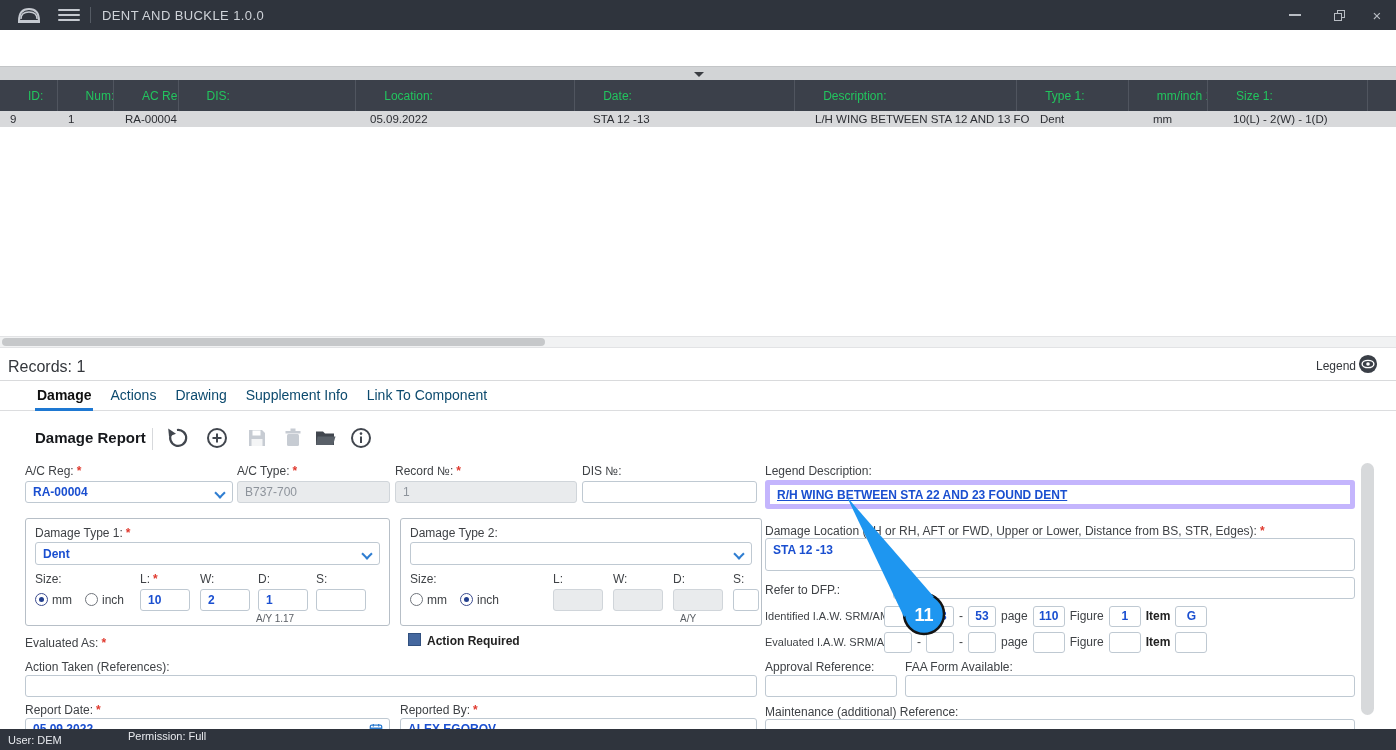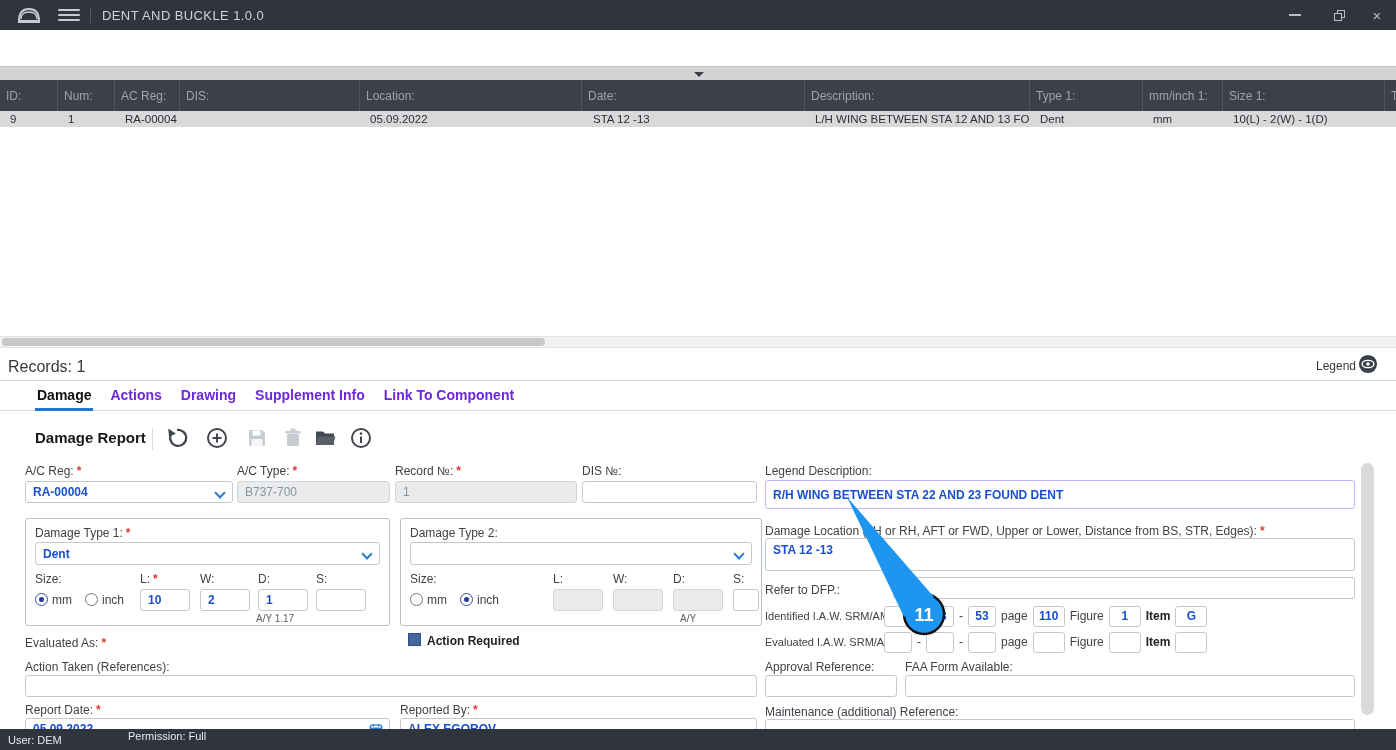--- a/index.html
+++ b/index.html
@@ -32,46 +32,46 @@
   .tg.right .knob{right:-1px;}
   .combo{height:22px;background:#fff;border:1px solid #b9c3cc;border-radius:3px;font-size:12px;color:#26292e;
          display:flex;align-items:center;padding:0 20px 0 8px;box-sizing:border-box;cursor:pointer;}
   .chev{position:absolute;right:8px;top:7px;width:6px;height:6px;border-right:2px solid #2e7dd1;border-bottom:2px solid #2e7dd1;transform:rotate(45deg);}
   .close-x{top:42px;font-size:16px;color:#6a6e74;cursor:pointer;line-height:14px;}
   
   .strip{left:0;top:66px;width:1396px;height:14px;background:#d2d4d6;border-top:1px solid #c3c5c7;box-sizing:border-box;}
   .strip .tri{position:absolute;left:694px;top:5px;width:0;height:0;border-left:5px solid transparent;border-right:5px solid transparent;border-top:5px solid #3a3d42;}
   
   .ghead{left:0;top:80px;width:1396px;height:31px;background:#3b404a;display:flex;}
-  .th{box-sizing:border-box;border-right:1px solid #50555f;color:#a3a3a3;font-size:12px;display:flex;align-items:center;padding-left:6px;overflow:hidden;white-space:nowrap;cursor:pointer;}
+  .th{box-sizing:border-box;border-right:1px solid #50555f;color:#22c55e;font-size:12px;display:flex;align-items:center;padding-left:28px;overflow:hidden;white-space:nowrap;cursor:pointer;}
   .grow{left:0;top:111px;width:1396px;height:16px;background:#d8d9db;display:flex;cursor:pointer;}
   .td{box-sizing:border-box;color:#2c2e33;font-size:11.5px;display:flex;align-items:center;padding-left:10px;overflow:hidden;white-space:nowrap;}
   
   .hscroll-track{left:0;top:336px;width:1396px;height:12px;background:#f1f2f3;border-top:1px solid #e2e3e5;border-bottom:1px solid #e2e3e5;box-sizing:border-box;}
   .hscroll-thumb{left:2px;top:338px;width:543px;height:8px;background:#c6c8ca;border-radius:4px;cursor:pointer;}
   .vscroll-thumb{left:1361px;top:463px;width:13px;height:252px;background:#d7d9db;border-radius:7px;cursor:pointer;}
   
   .records-row{left:0;top:348px;width:1396px;height:33px;border-bottom:1px solid #d9dadc;box-sizing:border-box;background:#fff;}
   .records-lbl{left:8px;top:358px;font-size:16px;color:#34373c;}
   .legend-lbl{left:1316px;top:359px;font-size:12px;color:#34373c;cursor:pointer;}
   .legend-eye{left:1358px;top:354px;width:20px;height:20px;cursor:pointer;}
   .tabs-row{left:0;top:381px;width:1396px;height:30px;border-bottom:1px solid #dcdddf;box-sizing:border-box;background:#fff;display:flex;align-items:center;gap:15px;padding-left:35px;}
-  .tab{font-size:14px;color:#6d28d9;cursor:pointer;position:relative;padding:6px 2px 8px 2px;white-space:nowrap;font-weight:bold;}
+  .tab{font-size:14px;color:#0c4a6e;cursor:pointer;position:relative;padding:6px 2px 8px 2px;white-space:nowrap;}
   .tab.active{font-weight:bold;color:#111;}
   .tab.active::after{content:"";position:absolute;left:0;right:0;bottom:0;height:3px;background:#1e78d2;}
   
   .form-title{left:35px;top:429px;font-size:15px;font-weight:bold;color:#16181c;white-space:nowrap;}
   .ficon{top:427px;width:22px;height:22px;cursor:pointer;}
   .lbl{font-size:12px;color:#3f4246;white-space:nowrap;}
   .lbl-sm{font-size:11px;color:#3f4246;white-space:nowrap;}
   .ast{color:#e03a2f;font-weight:bold;margin-left:3px;}
   .inp{background:#fff;border:1px solid #bfc9d2;border-radius:3px;box-sizing:border-box;font-size:12px;font-weight:bold;color:#1a4fd0;
        display:flex;align-items:center;padding:0 7px;overflow:hidden;white-space:nowrap;cursor:text;}
   .inp.dis{background:#e9ebed;border-color:#d0d5da;color:#8d939b;font-weight:normal;cursor:default;}
-  .inp.focus{border:1px solid #c4b5fd;}
+  .inp.focus{border:5px solid #c4b5fd;text-decoration:underline;}
   .selbox{cursor:pointer;}
   .gbox{border:1px solid #b7bfc7;border-radius:3px;box-sizing:border-box;}
   .radio{width:13px;height:13px;border:1px solid #70757c;border-radius:50%;box-sizing:border-box;background:#fff;cursor:pointer;}
   .radio.sel{border-color:#3c4c8f;}
   .radio.sel::after{content:"";position:absolute;left:3px;top:3px;width:5px;height:5px;border-radius:50%;background:#23408f;}
   .cb{width:13px;height:13px;background:#44679e;border:1px solid #31507f;box-sizing:border-box;cursor:pointer;}
   .ay{font-size:10px;color:#5c6066;white-space:nowrap;}
   .frow{display:flex;align-items:center;gap:5px;}
   .sfield{width:28px;height:21px;background:#fff;border:1px solid #bfc9d2;border-radius:3px;box-sizing:border-box;
           display:flex;align-items:center;justify-content:center;font-size:12px;font-weight:bold;color:#1a4fd0;cursor:text;}

